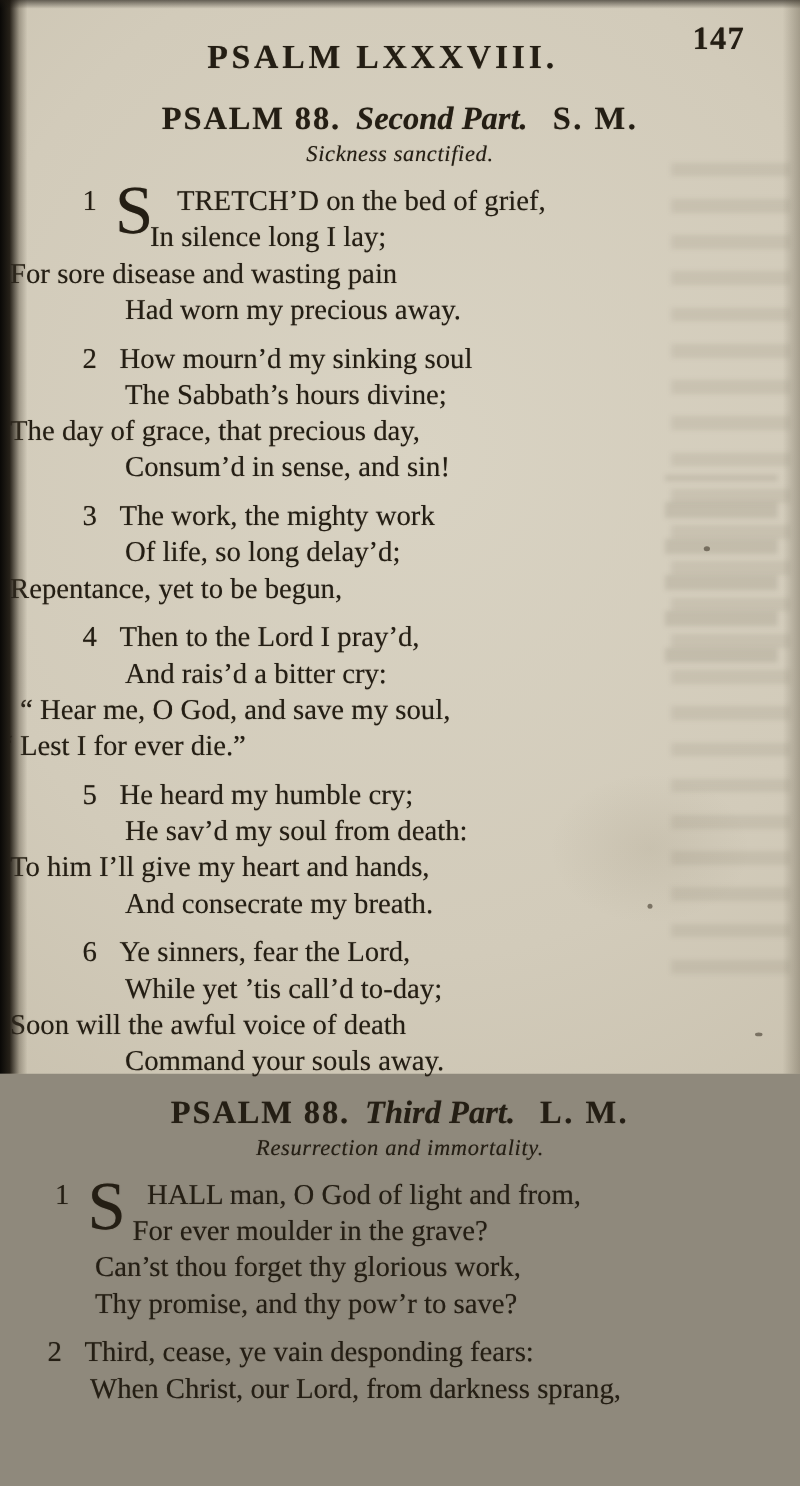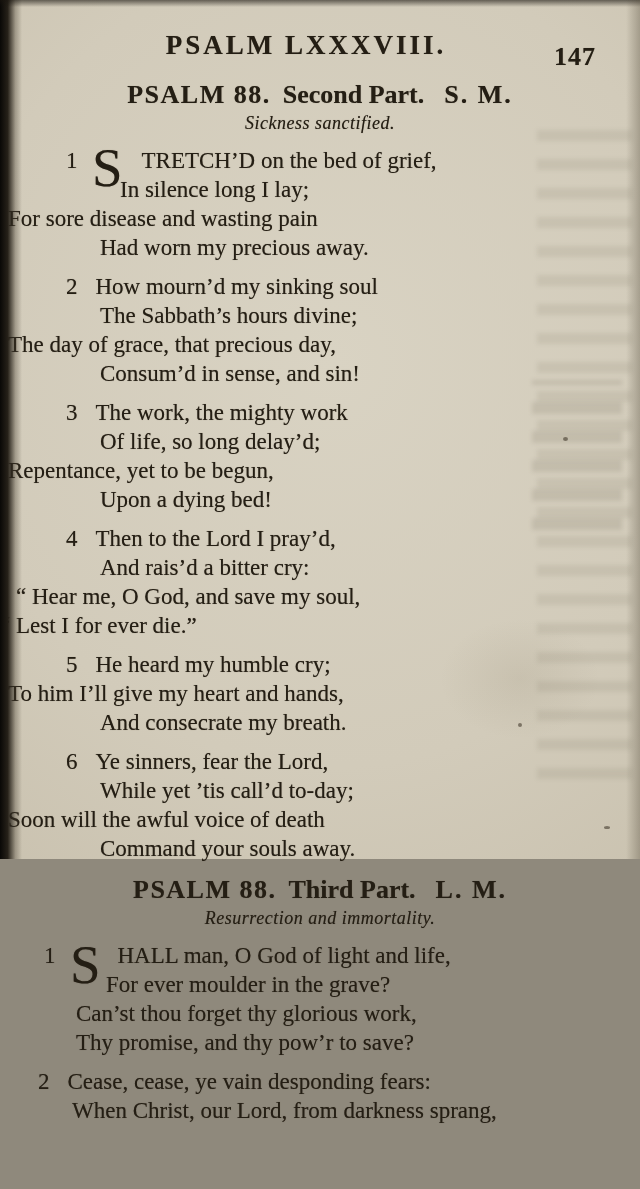--- a/index.html
+++ b/index.html
@@ -61,28 +61,28 @@
   .content { position: relative; z-index: 3; }
 
   
   .header { position: relative; padding-top: 30px; height: 38px; }
   .running-title {
     display: block; text-align: center;
     font-size: 27px; letter-spacing: 3px; font-weight: bold;
     transform: translateX(-14px);
   }
   .page-number {
-    position: absolute; right: 44px; top: 42px;
+    position: absolute; right: 44px; top: 16px;
     font-size: 26px; font-weight: bold; letter-spacing: 1px;
   }
 
   
   .sec-head { margin-top: 12px; text-align: center; font-size: 26px; white-space: nowrap; }
   .sec-head .psalm { font-weight: bold; letter-spacing: 1.5px; }
-  .sec-head .part  { font-weight: bold; margin-left: 12px; }
+  .sec-head .part  { font-style: italic; font-weight: bold; margin-left: 12px; }
   .sec-head .meter { font-weight: bold; letter-spacing: 2px; margin-left: 20px; }
   .subtitle {
     margin-top: 3px; text-align: center;
     font-style: italic; font-size: 18px; letter-spacing: 0.5px;
   }
 
   
   .stanzas { margin-top: 12px; }
   .stanza { position: relative; margin-bottom: 10px; }
   .line { font-size: 23px; line-height: 29px; white-space: nowrap; }
@@ -151,32 +151,32 @@
         <div class="line m-num1"><span class="vnum">2</span><span>How mourn’d my sinking soul</span></div>
         <div class="line m-ind">The Sabbath’s hours divine;</div>
         <div class="line m-long">The day of grace, that precious day,</div>
         <div class="line m-ind">Consum’d in sense, and sin!</div>
       </div>
 
       <div class="stanza">
         <div class="line m-num1"><span class="vnum">3</span><span>The work, the mighty work</span></div>
         <div class="line m-ind">Of life, so long delay’d;</div>
         <div class="line m-long">Repentance, yet to be begun,</div>
-        <div class="line m-ind">Upon a dying bed!</div>
       </div>
 
       <div class="stanza">
         <div class="line m-num1"><span class="vnum">4</span><span>Then to the Lord I pray’d,</span></div>
         <div class="line m-ind">And rais’d a bitter cry:</div>
         <div class="line m-quote-long">“ Hear me, O God, and save my soul,</div>
         <div class="line m-quote-ind">“ Lest I for ever die.”</div>
       </div>
 
       <div class="stanza">
         <div class="line m-num1"><span class="vnum">5</span><span>He heard my humble cry;</span></div>
+        <div class="line m-ind">He sav’d my soul from death:</div>
         <div class="line m-long">To him I’ll give my heart and hands,</div>
         <div class="line m-ind">And consecrate my breath.</div>
       </div>
 
       <div class="stanza">
         <div class="line m-num1"><span class="vnum">6</span><span>Ye sinners, fear the Lord,</span></div>
         <div class="line m-ind">While yet ’tis call’d to-day;</div>
         <div class="line m-long">Soon will the awful voice of death</div>
         <div class="line m-ind">Command your souls away.</div>
       </div>
@@ -185,27 +185,27 @@
 
     <div class="sec-head">
       <span class="psalm">PSALM 88.</span><span class="part">Third Part.</span><span class="meter">L. M.</span>
     </div>
     <div class="subtitle">Resurrection and immortality.</div>
 
     <div class="stanzas">
 
       <div class="stanza">
         <span class="dropcap dc-s2">S</span>
-        <div class="line m2-num1"><span class="vnum">1</span><span class="afterdc-2">HALL man, O God of light and life,</span></div>
+        <div class="line m2-num1"><span class="vnum">1</span><span class="afterdc-2">HALL man, O God of light and from,</span></div>
         <div class="line m2-dc2">For ever moulder in the grave?</div>
         <div class="line m2-ind">Can’st thou forget thy glorious work,</div>
         <div class="line m2-ind">Thy promise, and thy pow’r to save?</div>
       </div>
 
       <div class="stanza">
-        <div class="line m2-num2"><span class="vnum">2</span><span>Cease, cease, ye vain desponding fears:</span></div>
+        <div class="line m2-num2"><span class="vnum">2</span><span>Third, cease, ye vain desponding fears:</span></div>
         <div class="line m2-ind2">When Christ, our Lord, from darkness sprang,</div>
       </div>
 
     </div>
 
   </div>
 </div>
 
 </body></html>

